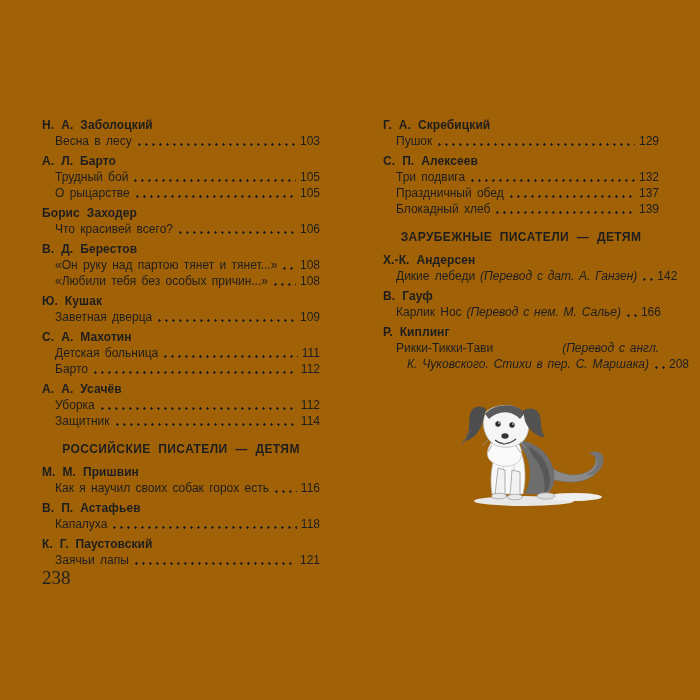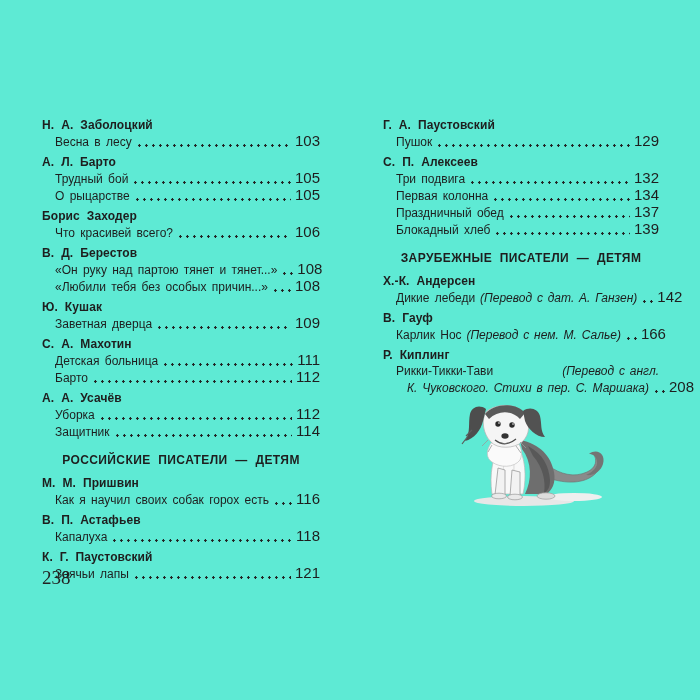--- a/index.html
+++ b/index.html
@@ -1,18 +1,18 @@
 <!DOCTYPE html>
 <html><head>
 <meta charset="utf-8">
 <style>
   html,body { margin:0; padding:0; }
   .page {
     position:relative; width:700px; height:700px;
-    background:#5eead4; overflow:hidden;
+    background:#a16207; overflow:hidden;
     font-family:"Liberation Sans", sans-serif;
     color:#1e1e1e;
     -webkit-font-smoothing:antialiased;
   }
   .col { position:absolute; top:117px; }
   .col-left  { left:42px;  width:278px; }
   .col-right { left:383px; width:276px; }
 
   .section-heading {
     text-align:center; font-weight:bold; font-size:12px; line-height:16px;
@@ -30,21 +30,21 @@
   }
   .work-row.cont { padding-left:24px; }
   .work-row span { white-space:nowrap; }
   .note { font-style:italic; word-spacing:1.5px; }
   .dots {
     flex:1 1 auto; min-width:10px; margin:0 4px 3px 6px;
     align-self:flex-end; height:3px;
     background-image:radial-gradient(circle at 1.4px 1.5px, #222 1.05px, rgba(0,0,0,0) 1.4px);
     background-size:7px 3px; background-repeat:repeat-x; background-position:left bottom;
   }
-  .pageno { font-size:15px; }
+  .pageno { font-size:12px; }
   .folio {
     position:absolute; left:42px; width:278px; top:567px;
     text-align:left; font-family:"Liberation Serif", serif;
     font-size:19px; color:#222;
   }
   .illustration { position:absolute; left:448px; top:396px; }
 </style>
 </head>
 <body>
 
@@ -148,38 +148,33 @@
         <div class="author">К. Г. Паустовский</div>
         <div class="work-row">
           <span class="work-title">Заячьи лапы</span>
           <span class="dots"></span>
           <span class="pageno">121</span>
         </div>
       </div>
     </div>
   <div class="col col-right">
       <div class="entry">
-        <div class="author">Г. А. Паустовский</div>
+        <div class="author">Г. А. Скребицкий</div>
         <div class="work-row">
           <span class="work-title">Пушок</span>
           <span class="dots"></span>
           <span class="pageno">129</span>
         </div>
       </div>
       <div class="entry">
         <div class="author">С. П. Алексеев</div>
         <div class="work-row">
           <span class="work-title">Три подвига</span>
           <span class="dots"></span>
           <span class="pageno">132</span>
-        </div>
-        <div class="work-row">
-          <span class="work-title">Первая колонна</span>
-          <span class="dots"></span>
-          <span class="pageno">134</span>
         </div>
         <div class="work-row">
           <span class="work-title">Праздничный обед</span>
           <span class="dots"></span>
           <span class="pageno">137</span>
         </div>
         <div class="work-row">
           <span class="work-title">Блокадный хлеб</span>
           <span class="dots"></span>
           <span class="pageno">139</span>

